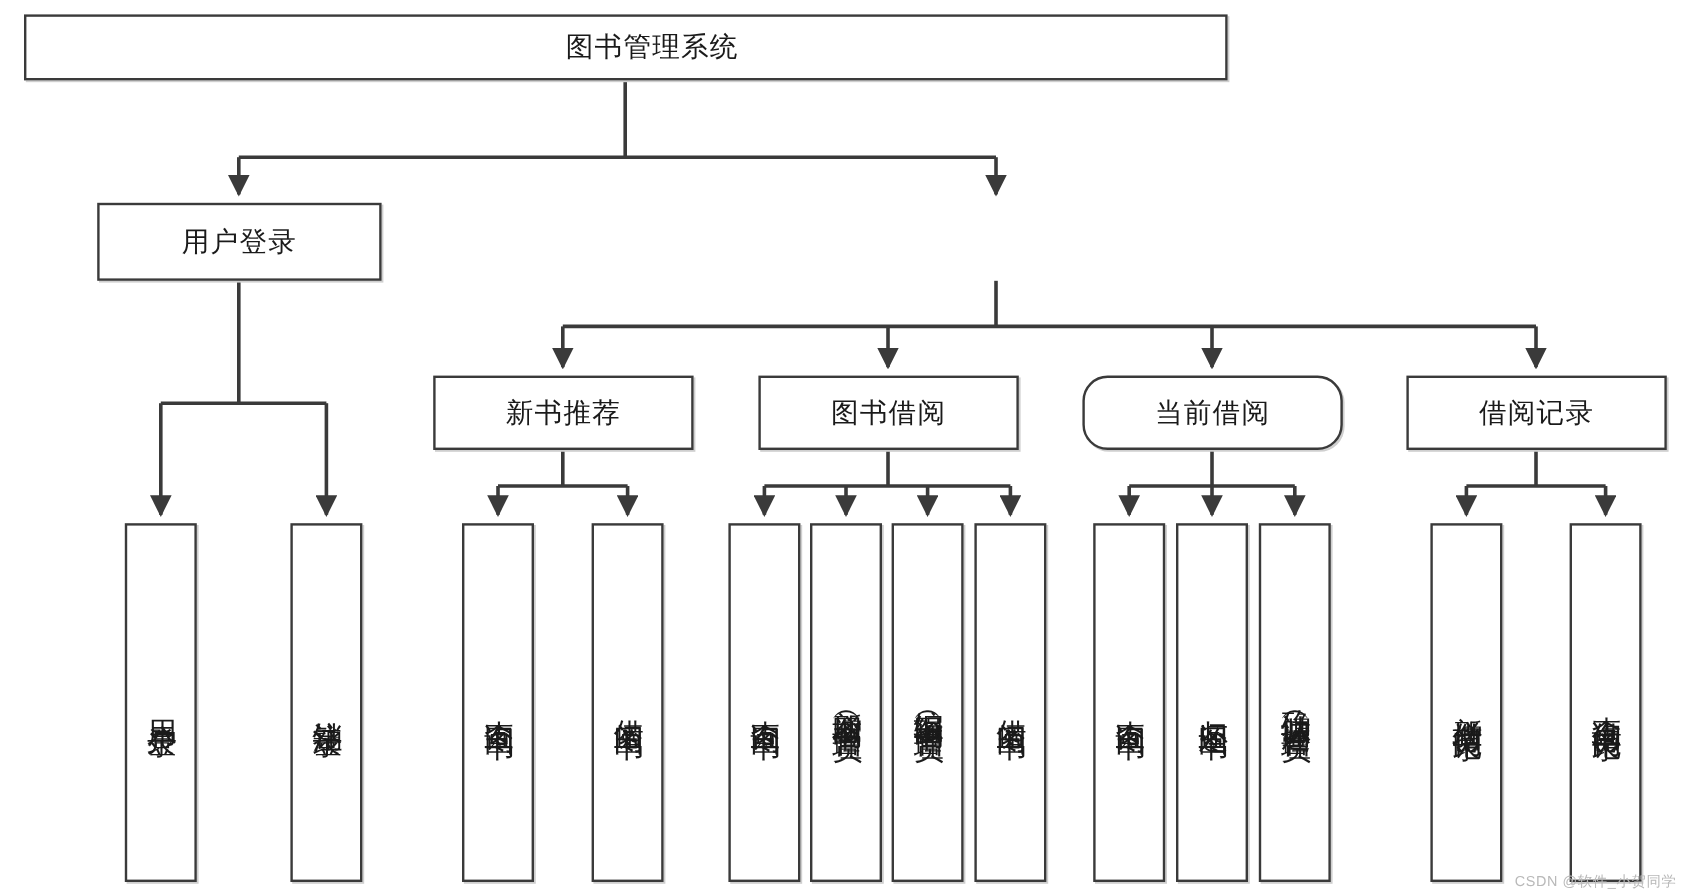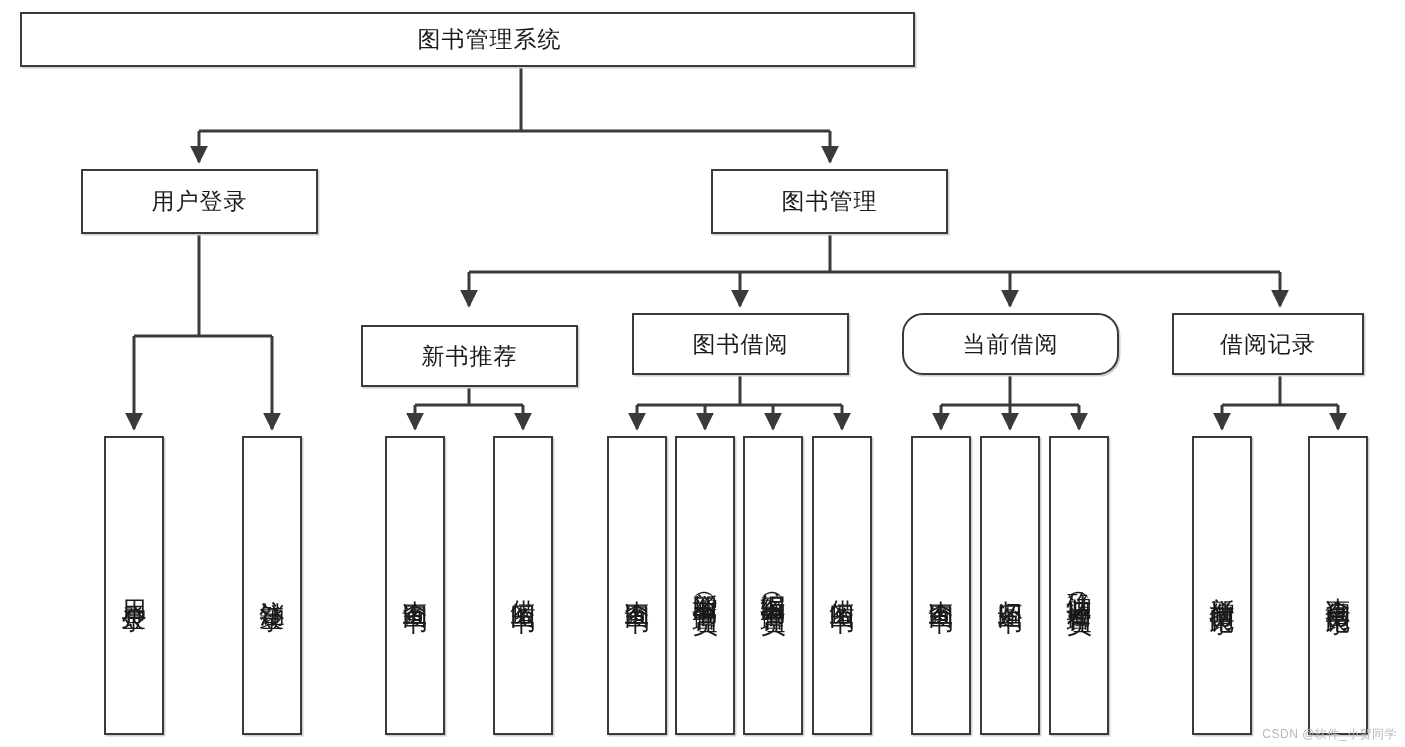--- a/index.html
+++ b/index.html
@@ -119,41 +119,38 @@
       <path d="M 1010,405 L 1010,429" marker-end="url(#arrow)"></path>
       <path d="M 1079,405 L 1079,429" marker-end="url(#arrow)"></path>
 
       <path d="M 1280,375 L 1280,405"></path>
       <path d="M 1222,405 L 1338,405"></path>
       <path d="M 1222,405 L 1222,429" marker-end="url(#arrow)"></path>
       <path d="M 1338,405 L 1338,429" marker-end="url(#arrow)"></path>
     </g>
   </svg>
 
-  <div class="node" style="left:20px; top:12px; width:895px; height:55px;padding-left:44px;">
+  <div class="node" style="left:20px; top:12px; width:1003px; height:55px;padding-left:44px;">
     <span class="label">图书管理系统</span>
   </div>
 
   <div class="node" style="left:81px; top:169px; width:237px; height:65px;">
     <span class="label">用户登录</span>
   </div>
-  <div class="node" style="left:711px; top:169px; width:237px; height:65px;">
-    <span class="label">图书管理</span>
-  </div>
 
-  <div class="node" style="left:361px; top:313px; width:217px; height:62px;margin-top:12px;">
+  <div class="node" style="left:361px; top:313px; width:217px; height:62px;">
     <span class="label">新书推荐</span>
   </div>
   <div class="node" style="left:632px; top:313px; width:217px; height:62px;align-items:center;">
     <span class="label">图书借阅</span>
   </div>
   <div class="node" style="left:902px; top:313px; width:217px; height:62px;border-radius:21px;">
     <span class="label">当前借阅</span>
   </div>
-  <div class="node" style="left:1172px; top:313px; width:192px; height:62px;">
+  <div class="node" style="left:1172px; top:313px; width:217px; height:62px;">
     <span class="label">借阅记录</span>
   </div>
 
   <div class="node vert" style="left:104px; top:436px; width:60px; height:299px;">
     <span class="label">用户登录</span>
   </div>
   <div class="node vert" style="left:242px; top:436px; width:60px; height:299px;">
     <span class="label">注销登录</span>
   </div>
 

